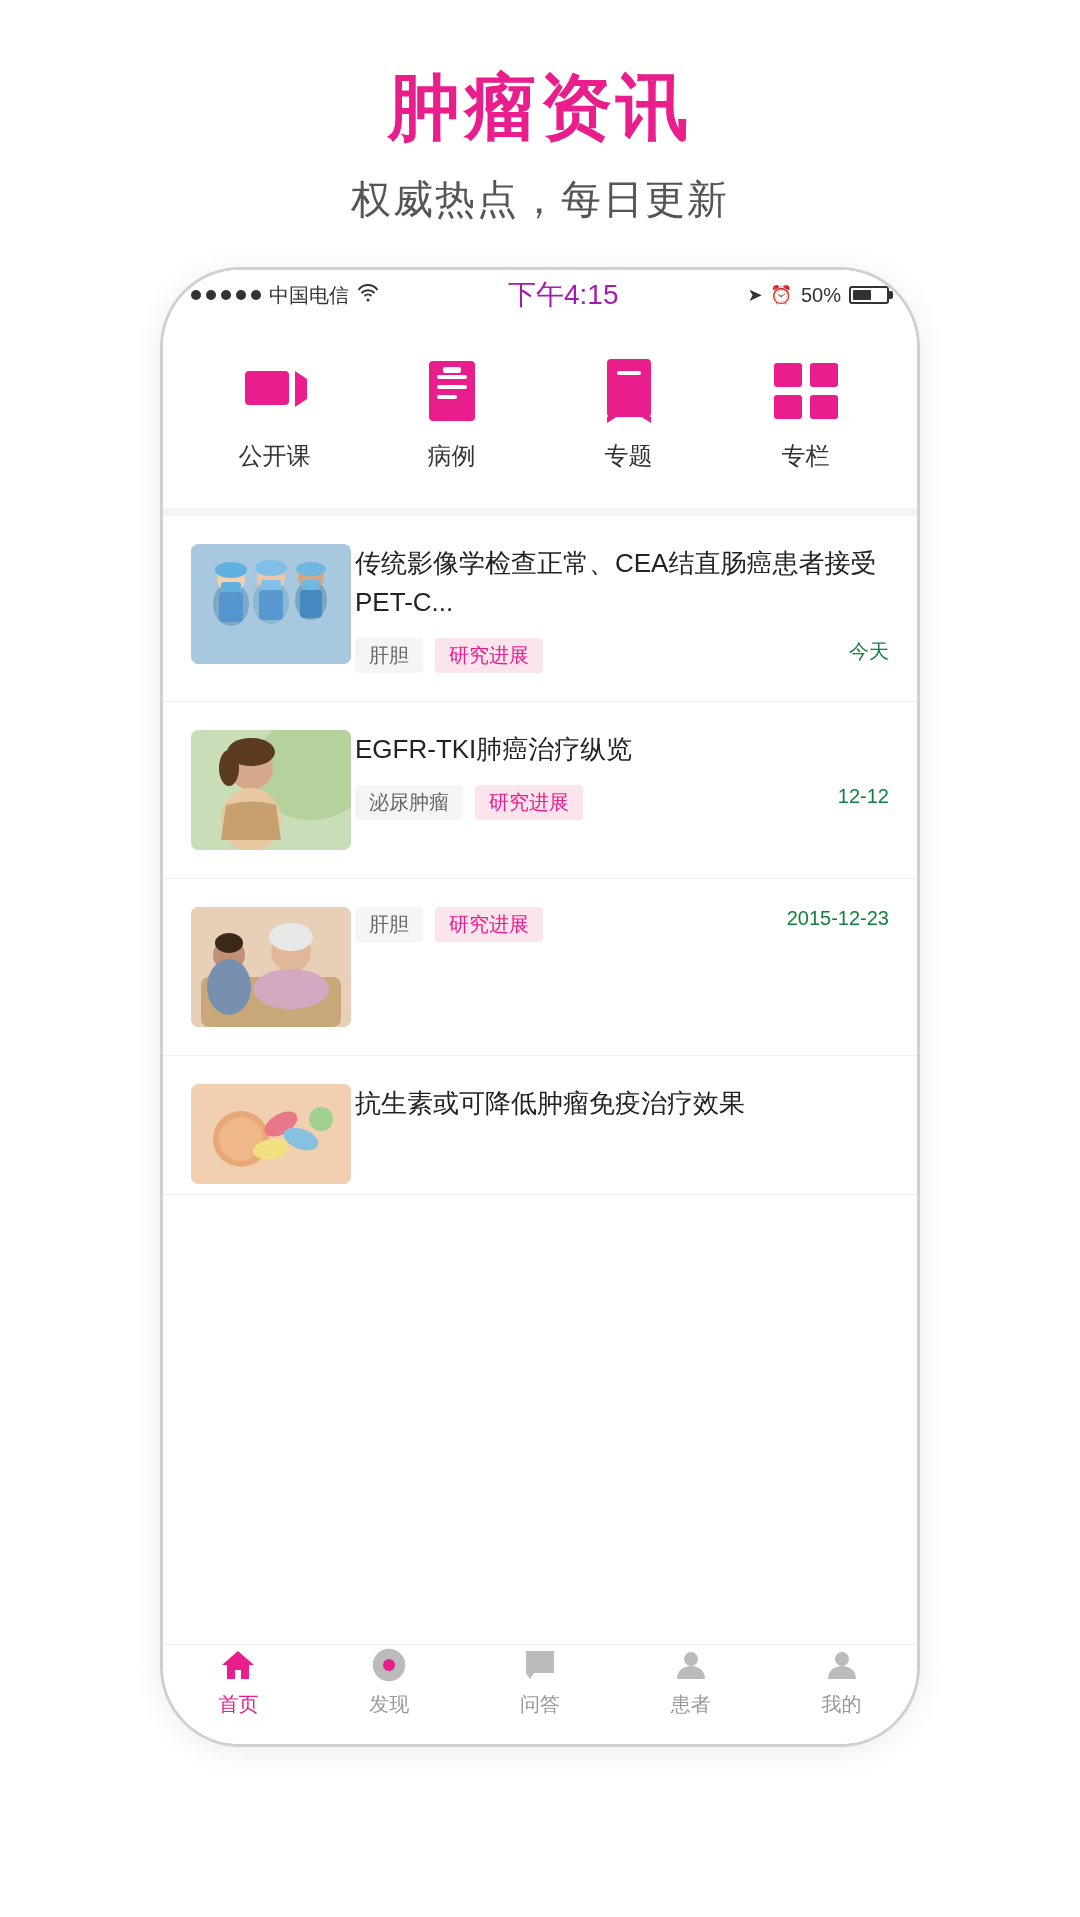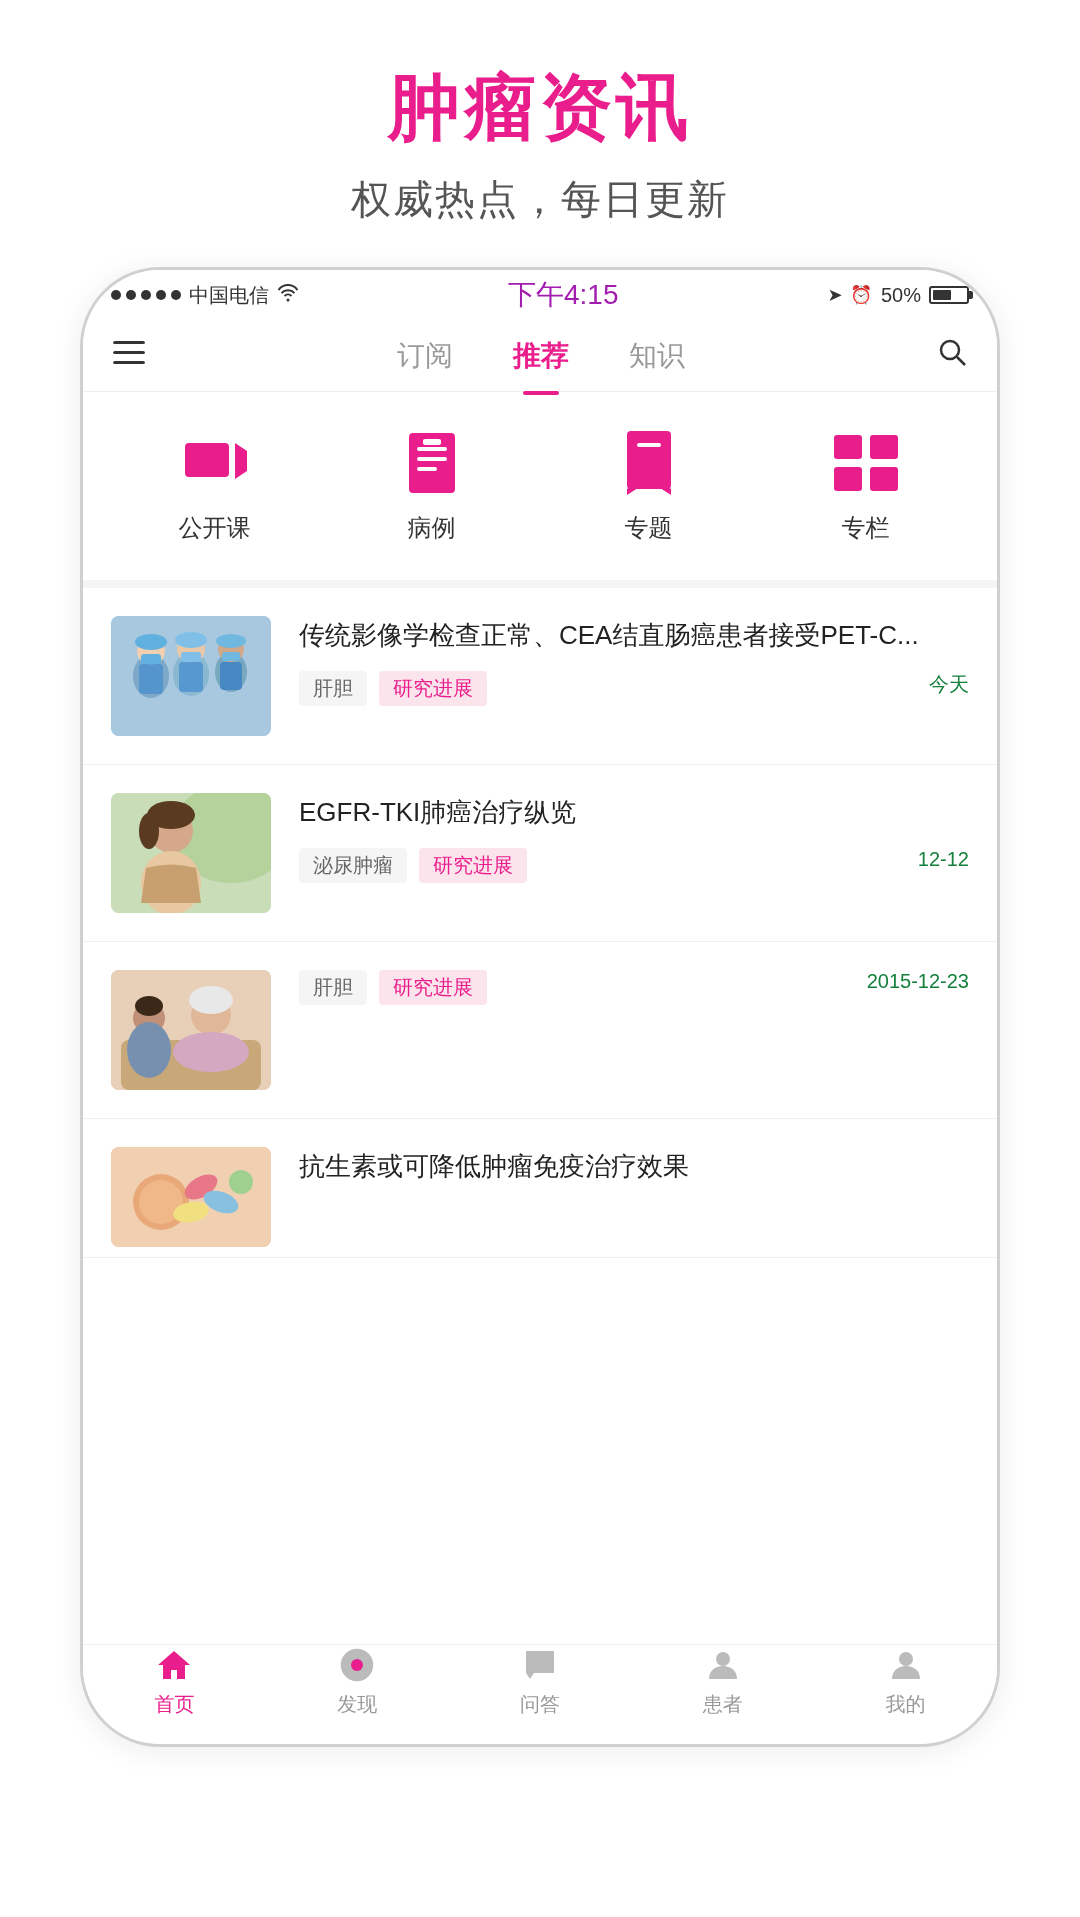--- a/index.html
+++ b/index.html
@@ -28,21 +28,21 @@
     }
     .page-subtitle {
       font-size: 40px;
       color: #555;
       margin-top: 16px;
       letter-spacing: 2px;
     }
 
     
     .phone-frame {
-      width: 920px;
+      width: 760px;
       height: 1480px;
       border: 3px solid #d0d0d0;
       border-radius: 80px;
       background: #fff;
       overflow: hidden;
       position: relative;
       box-shadow: 0 4px 30px rgba(0,0,0,0.08);
     }
 
     
@@ -181,21 +181,21 @@
     
     .article-list {
       flex: 1;
       overflow: hidden;
       background: #fff;
     }
     .article-item {
       display: flex;
       padding: 28px 28px;
       border-bottom: 1px solid #f0f0f0;
-      gap: 28px;
+      gap: 4px;
       align-items: flex-start;
     }
 
     .article-content {
       flex: 1;
     }
     .article-title {
       font-size: 26px;
       color: #222;
       line-height: 1.5;
@@ -347,40 +347,20 @@
       <span style="font-size:20px;">50%</span>
       <div class="battery-bar">
         <div class="battery-fill"></div>
         <div class="battery-tip"></div>
       </div>
     </div>
   </div>
 
   <div class="phone-content">
 
-    <div class="nav-tabs">
-      <div class="nav-menu-icon">
-        <svg width="32" height="24" viewBox="0 0 32 24" fill="#333">
-          <rect y="0" width="32" height="3" rx="2"></rect>
-          <rect y="10" width="32" height="3" rx="2"></rect>
-          <rect y="20" width="32" height="3" rx="2"></rect>
-        </svg>
-      </div>
-      <div class="nav-tab-group">
-        <div class="nav-tab">订阅</div>
-        <div class="nav-tab active">推荐</div>
-        <div class="nav-tab">知识</div>
-      </div>
-      <div class="nav-search-icon">
-        <svg width="30" height="30" viewBox="0 0 30 30" fill="none" stroke="#333" stroke-width="2.5">
-          <circle cx="13" cy="13" r="9"></circle>
-          <line x1="20" y1="20" x2="28" y2="28"></line>
-        </svg>
-      </div>
-    </div>
 
     <div class="phone-inner">
 
       <div class="category-row">
 
         <div class="category-item">
           <div class="category-icon">
             <svg width="64" height="56" viewBox="0 0 64 56" fill="#e91e8c">
               <rect x="2" y="8" width="44" height="34" rx="4"></rect>
               <polygon points="52,8 64,16 64,36 52,44"></polygon>

